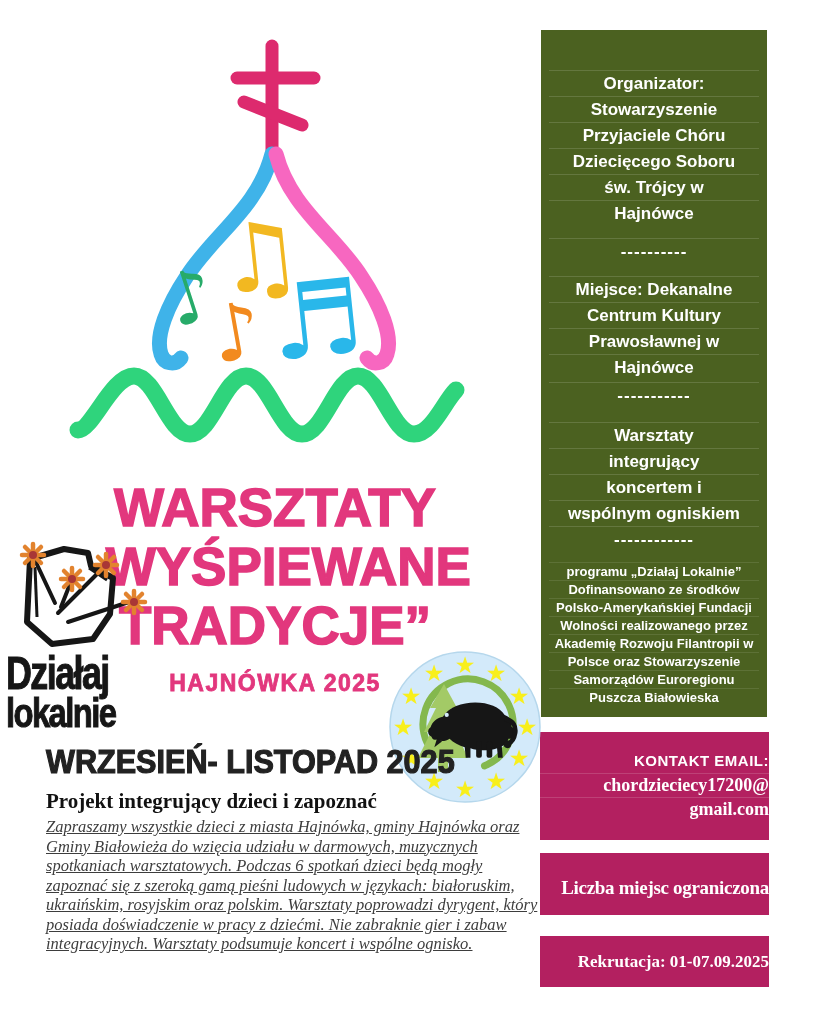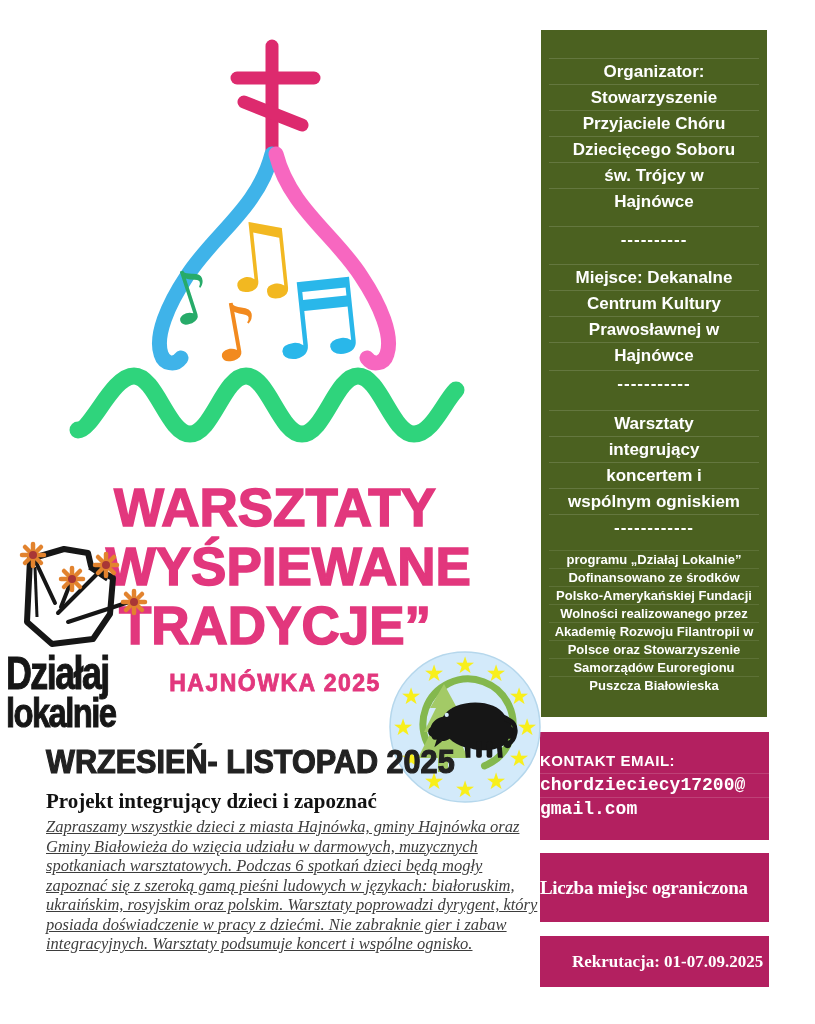--- a/index.html
+++ b/index.html
@@ -24,35 +24,35 @@
                 transform:scaleX(.90);transform-origin:left top;-webkit-text-stroke:1.2px #222;
                 white-space:nowrap;}
   .project-heading{left:46px;top:789px;z-index:5;color:#111;
                    font-family:"Liberation Serif",serif;font-weight:bold;font-size:21px;}
   .body-paragraph{left:46px;top:817px;width:500px;z-index:5;color:#3d3d3d;
                   font-family:"Liberation Serif",serif;font-style:italic;
                   font-size:16.5px;line-height:19.5px;text-decoration:underline;}
 
   
   .sidebar{left:541px;top:30px;width:226px;height:687px;background:#4b6120;
-           box-sizing:border-box;padding:28px 8px 0 8px;text-align:center;color:#fff;}
+           box-sizing:border-box;padding:40px 8px 0 8px;text-align:center;color:#fff;}
   .srow{font-weight:bold;font-size:17px;line-height:25px;
         border-top:1px solid rgba(255,255,255,0.14);}
   .srow-sm{font-weight:bold;font-size:13px;line-height:17px;
            border-top:1px solid rgba(255,255,255,0.10);}
   .dashes{letter-spacing:1px;}
   .gap12{height:12px;} .gap2{height:2px;} .gap14{height:14px;} .gap10{height:10px;}
 
   
-  .mbox{background:#b32060;color:#fff;text-align:left;box-sizing:border-box;}
+  .mbox{background:#b32060;color:#fff;text-align:right;box-sizing:border-box;}
   .contact-box{left:540px;top:732px;width:229px;height:108px;padding-top:17px;}
   .contact-label{font-weight:bold;font-size:15px;line-height:24px;letter-spacing:.5px;}
-  .contact-line{font-family:Liberation Mono, monospace;font-weight:bold;font-size:18px;
+  .contact-line{font-family:Liberation Serif, serif;font-weight:bold;font-size:18px;
                 line-height:23px;border-top:1px solid rgba(255,255,255,0.15);}
-  .seats-box{left:540px;top:853px;width:229px;height:69px;}
+  .seats-box{left:540px;top:853px;width:229px;height:62px;}
   .seats-text{font-family:"Liberation Serif",serif;font-weight:bold;font-size:19px;
               line-height:69px;letter-spacing:-0.3px;}
   .recruit-box{left:540px;top:936px;width:229px;height:51px;padding-left:32px;}
   .recruit-text{font-family:"Liberation Serif",serif;font-weight:bold;font-size:17px;
                 line-height:51px;}
   .note-glyph{font-family:"DejaVu Sans",sans-serif;}
   .star-glyph{font-family:"DejaVu Sans",sans-serif;}
 </style>
 </head>
 <body>

